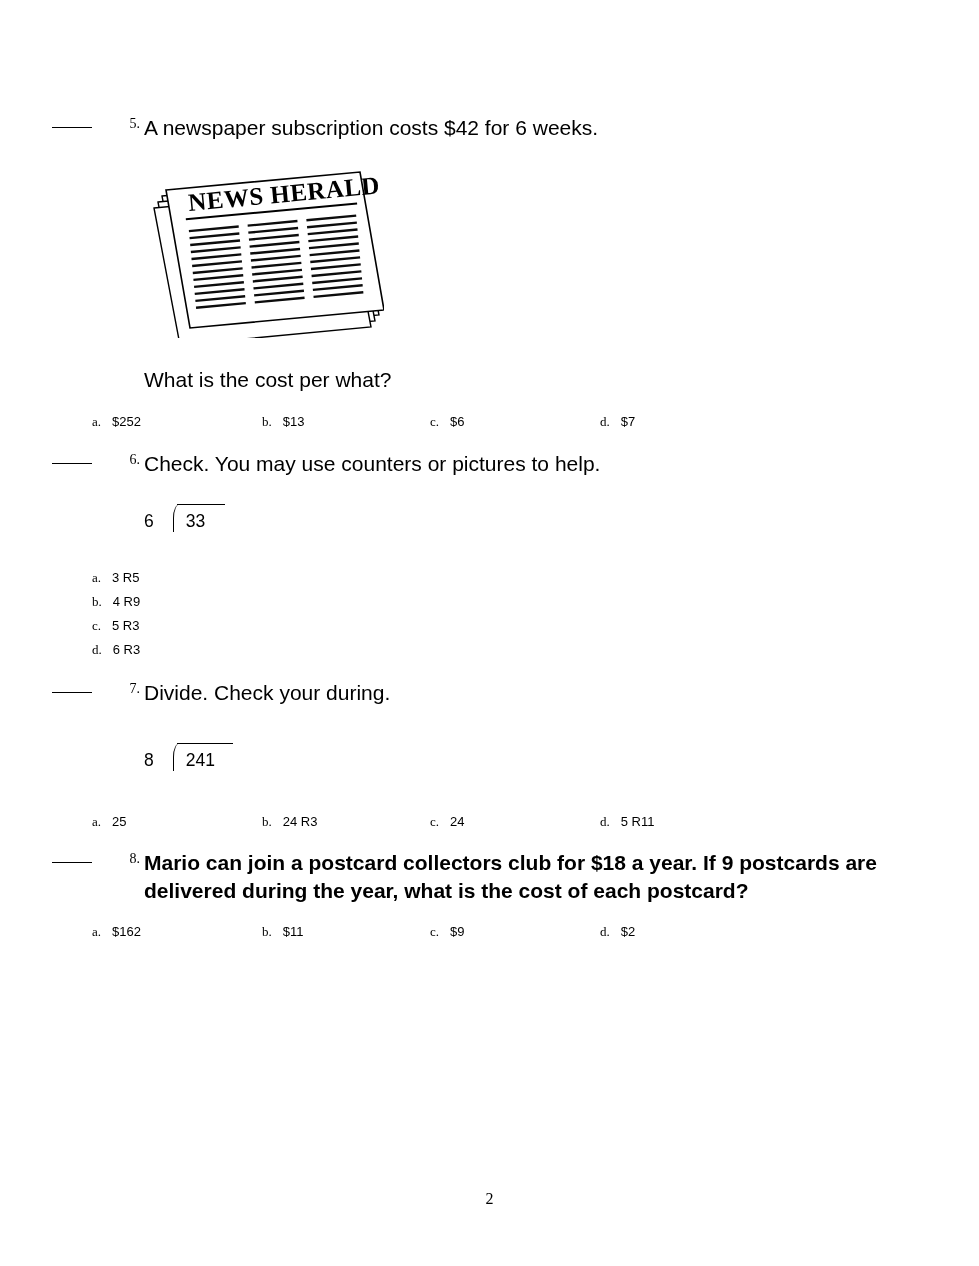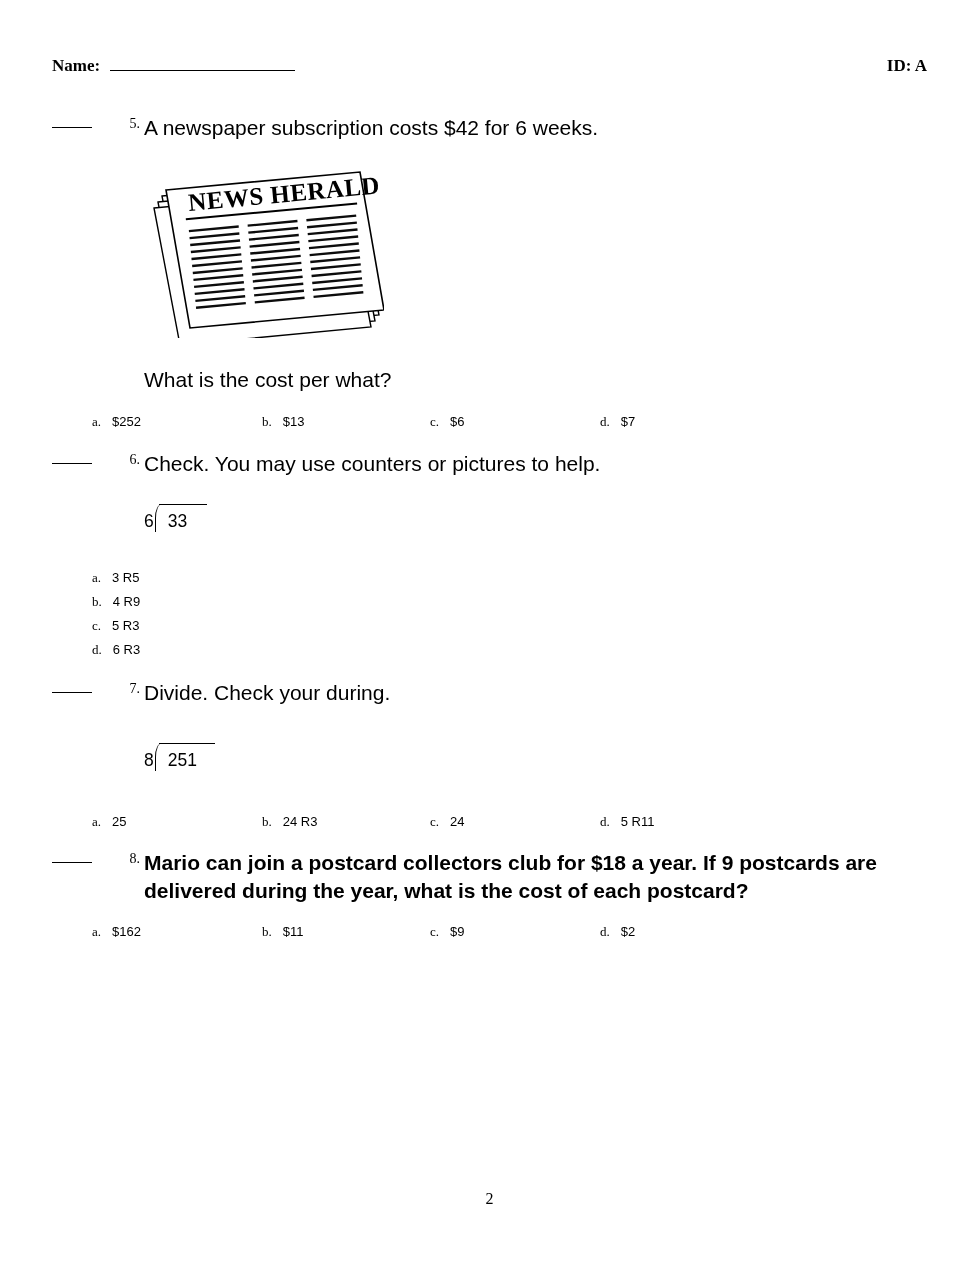--- a/index.html
+++ b/index.html
@@ -124,21 +124,21 @@
     display: flex;
     align-items: flex-start;
     font-family: "Liberation Sans", sans-serif;
     font-size: 17.5px;
   }
   .divisor {
     line-height: 26px;
   }
   .div-bracket {
     position: relative;
-    margin-left: 1px;
+    margin-left: 19px;
     padding-left: 9px;
     padding-top: 0px;
     line-height: 26px;
   }
   .div-bracket:before {
     content: "";
     position: absolute;
     left: 0;
     top: -4px;
     width: 9px;
@@ -178,27 +178,20 @@
     text-align: center;
     font-family: "Liberation Serif", serif;
     font-size: 16px;
   }
 </style>
 </head>
 <body>
 
 <div class="page">
 
-  <div class="header">
-    <div class="name-block">
-      <span>Name:</span>
-      <span class="name-rule"></span>
-    </div>
-    <div>ID: A</div>
-  </div>
 
   <div class="question" style="top:116px;">
     <span class="q-blank"></span>
     <span class="q-num">5.</span>
     <span class="q-text">A newspaper subscription costs $42 for 6 weeks.</span>
   </div>
 
   <div class="news-figure">
     <svg width="236" height="178" viewBox="0 0 236 178" xmlns="http://www.w3.org/2000/svg">
       <rect x="0" y="0" width="236" height="178" fill="#ffffff"></rect>
@@ -318,21 +311,21 @@
   <div class="question" style="top:681px;">
     <span class="q-blank"></span>
     <span class="q-num">7.</span>
     <span class="q-text">Divide. Check your during.</span>
   </div>
 
   <div class="long-div" style="left:144px; top:747px;">
     <span class="divisor">8</span>
     <span class="div-bracket">
       <span class="bar" style="width:56px;"></span>
-      <span class="div-dividend">251</span>
+      <span class="div-dividend">241</span>
     </span>
   </div>
 
   <div class="choices-row" style="top:814px;">
     <div class="choice" style="width:170px;">
       <span class="choice-letter">a.</span>
       <span class="choice-text">25</span>
     </div>
     <div class="choice" style="width:168px;">
       <span class="choice-letter">b.</span>

